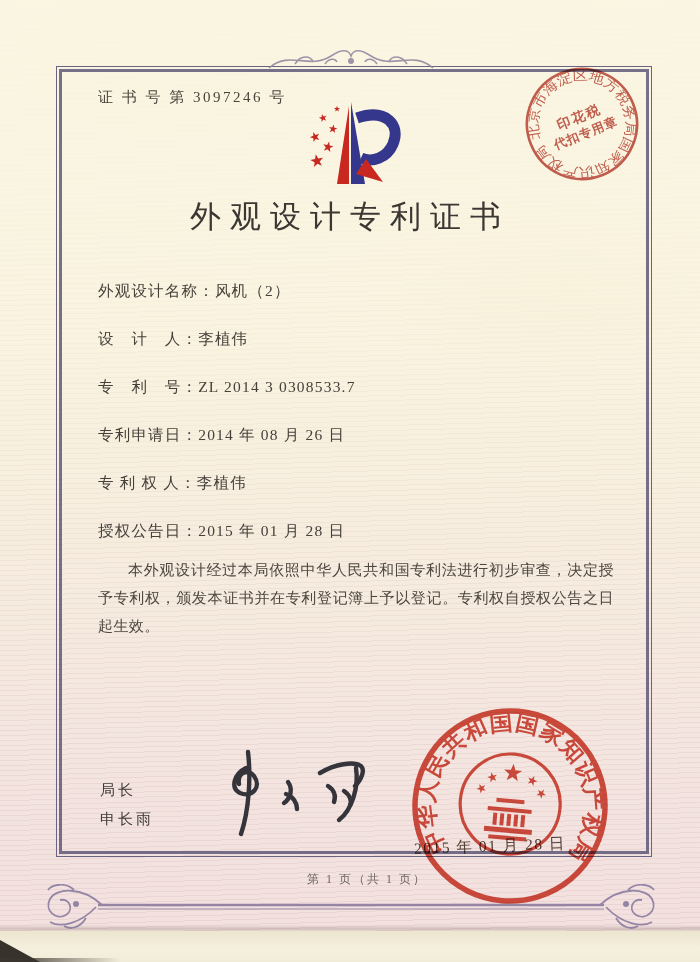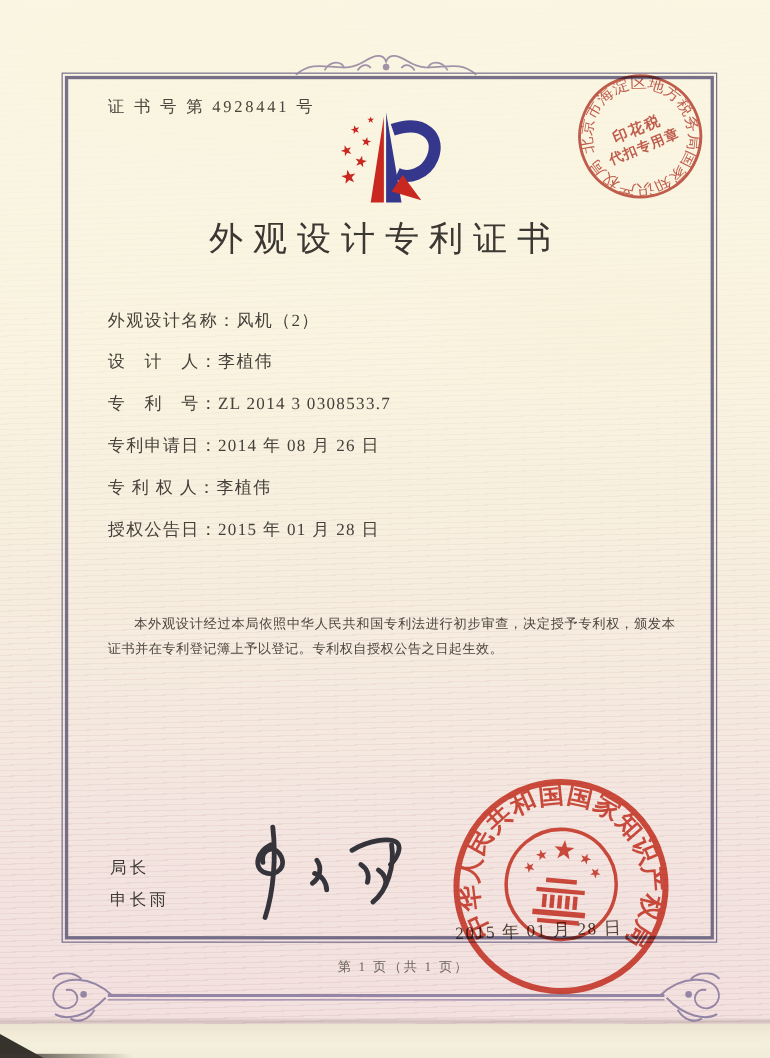--- a/index.html
+++ b/index.html
@@ -16,24 +16,24 @@
                radial-gradient(ellipse 300px 140px at 80% 30%,rgba(240,232,190,0.30),rgba(0,0,0,0) 70%);}
   
   .frame{position:absolute;left:56px;top:66px;width:594px;height:789px;
          border:1px solid #6a6384;}
   .frame-inner{position:absolute;inset:2px;border:3px solid #5e5878;opacity:.85;}
   
   .cert-number{position:absolute;left:98px;top:88px;font-size:15px;letter-spacing:2.5px;color:#4a443c;}
   .logo{position:absolute;left:286px;top:97px;}
   .title{position:absolute;left:0;top:196px;width:700px;text-align:center;
          font-size:31px;font-weight:normal;letter-spacing:9px;color:#3b3733;}
-  .fields{position:absolute;left:98px;top:281px;display:flex;flex-direction:column;gap:17px;
+  .fields{position:absolute;left:98px;top:281px;display:flex;flex-direction:column;gap:27px;
           font-size:15.5px;color:#45403a;letter-spacing:1.2px;}
   .field-row{white-space:nowrap;}
-  .body-text{position:absolute;left:98px;top:556px;width:516px;font-size:12px;
+  .body-text{position:absolute;left:98px;top:556px;width:516px;font-size:15px;
              color:#4c463f;line-height:1.88;text-align:justify;letter-spacing:.4px;}
   .body-text p{margin:0;text-indent:2em;}
   .officer{position:absolute;left:100px;top:776px;font-size:15px;color:#3e3a35;
            letter-spacing:3px;line-height:1.95;}
   .signature{position:absolute;left:182px;top:742px;z-index:4;}
   .seal{position:absolute;left:404px;top:700px;z-index:3;mix-blend-mode:multiply;
         transform:rotate(5deg);}
   .seal-date{position:absolute;left:414px;top:836px;z-index:5;font-size:15.5px;
              color:#54463c;letter-spacing:1.5px;transform:rotate(-2deg);mix-blend-mode:multiply;}
   .tax-stamp{position:absolute;left:516px;top:58px;z-index:3;mix-blend-mode:multiply;
@@ -67,21 +67,21 @@
 
   <svg class="top-ornament" width="172" height="28" viewBox="0 0 172 28">
     <g stroke="#93819f" stroke-width="1.6" fill="none" opacity="0.85">
       <path d="M4,24 C24,6 44,26 66,12 C78,4 84,6 86,12 C88,6 94,4 106,12 C128,26 148,6 168,24"></path>
       <path d="M30,20 c6,-10 16,-8 18,-2 M142,20 c-6,-10 -16,-8 -18,-2"></path>
       <circle cx="86" cy="17" r="3" fill="#93819f" stroke="none"></circle>
       <path d="M60,20 c4,-6 10,-6 12,-2 M112,20 c-4,-6 -10,-6 -12,-2"></path>
     </g>
   </svg>
 
-  <div class="cert-number">证 书 号 第 4928441 号</div>
+  <div class="cert-number">证 书 号 第 3097246 号</div>
 
   <svg class="logo" width="130" height="95" viewBox="0 0 130 95">
     <defs>
       <polygon id="star" points="0,-10 2.35,-3.24 9.51,-3.09 3.8,1.24 5.88,8.09 0,4 -5.88,8.09 -3.8,1.24 -9.51,-3.09 -2.35,-3.24"></polygon>
     </defs>
 
     <polygon points="63,9 51,87 63,87" fill="#c8281f"></polygon>
     <polygon points="65,5 79,87 65,87" fill="#34378c"></polygon>
 
     <path d="M 71,21 C 100,11 115,28 107,47 C 101,61 86,66 75,61" stroke="#34378c" stroke-width="11" fill="none"></path>

